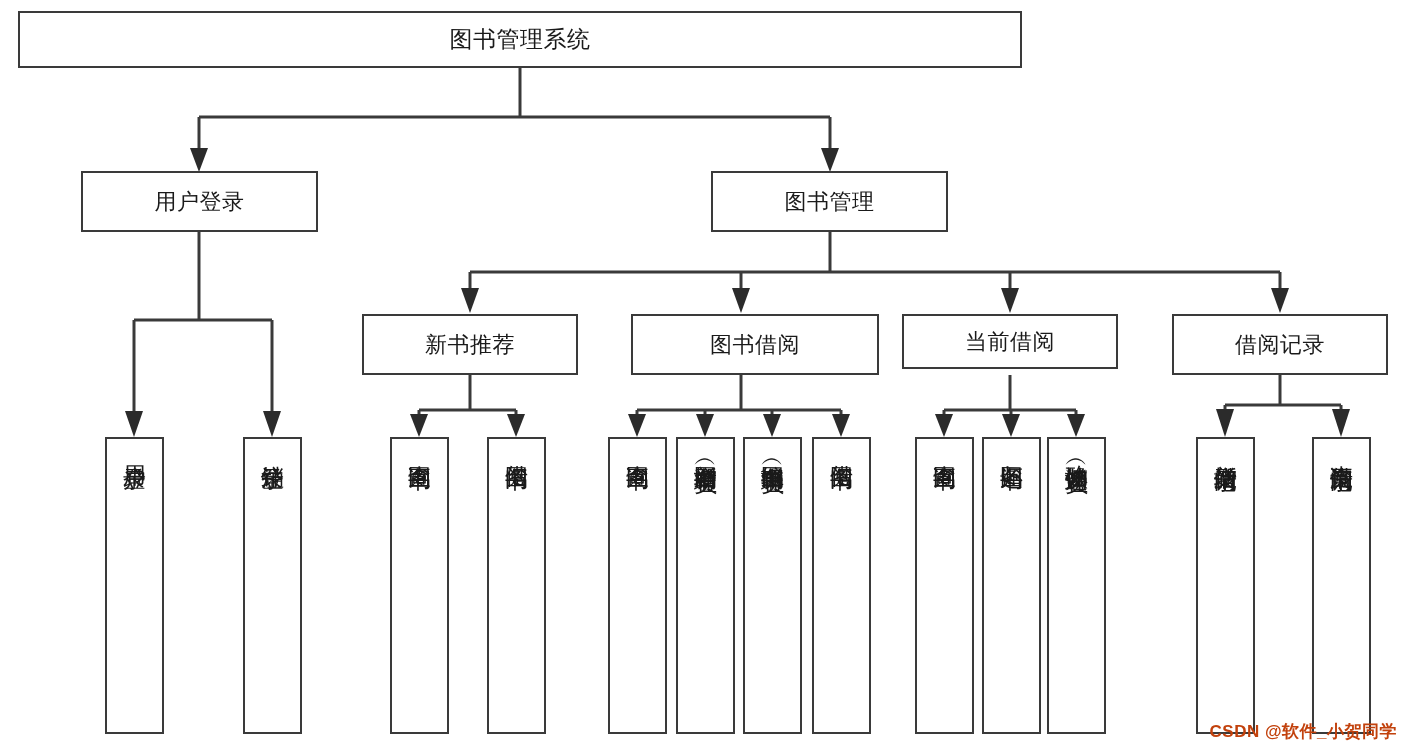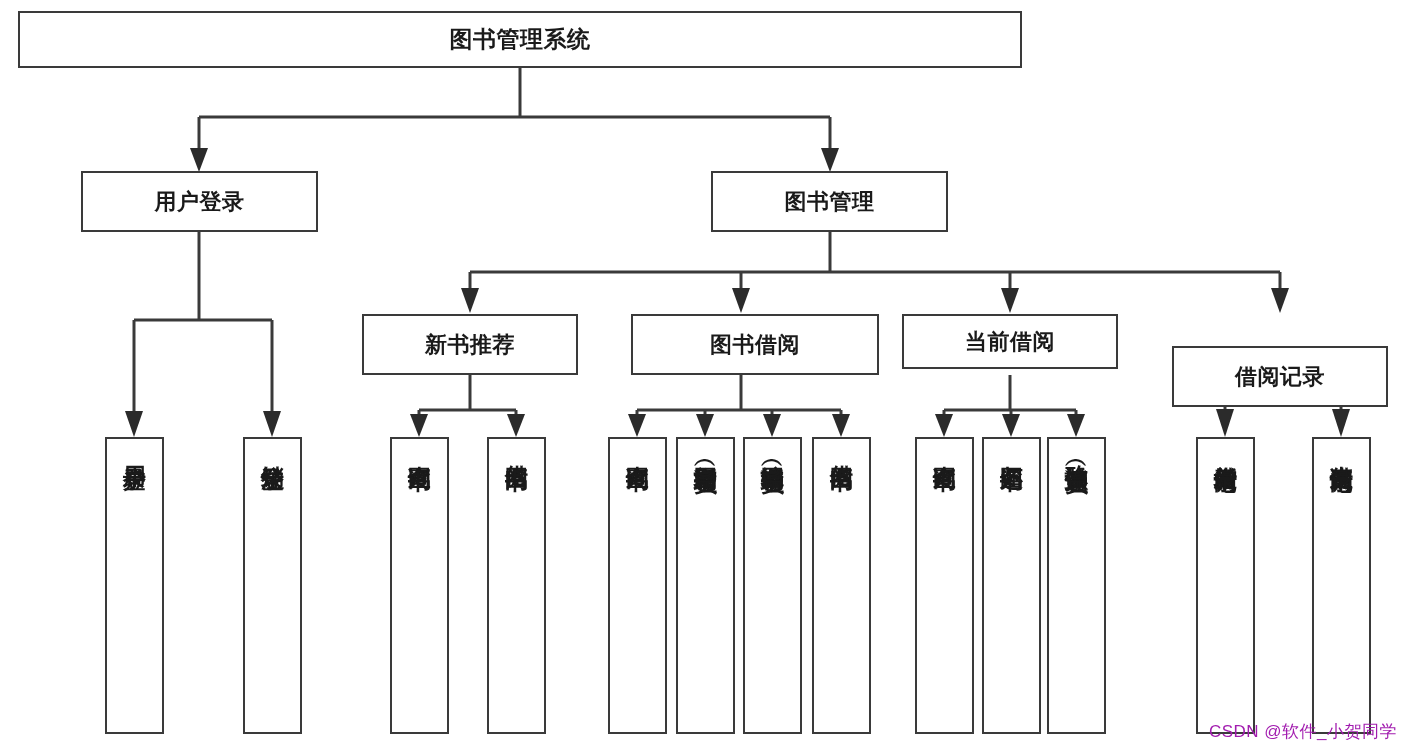--- a/index.html
+++ b/index.html
@@ -33,21 +33,20 @@
     display: flex;
     align-items: center;
     justify-content: center;
     color: #1a1a1a;
   }
   .node .lbl {
     display: block;
     text-align: center;
     line-height: 1.08;
     letter-spacing: 0.5px;
-    font-weight: bold;
   }
   
   .node.h .lbl {
     writing-mode: horizontal-tb;
     font-size: 22px;
   }
   .node.root .lbl { font-size: 23px; }
   
   .node.v {
     align-items: flex-start;
@@ -60,23 +59,24 @@
     font-size: 23px;
     line-height: 1.0;
     letter-spacing: 1px;
     white-space: nowrap;
   }
   .watermark {
     position: absolute;
     right: 8px;
     bottom: 4px;
     font-size: 17px;
-    color: #a21caf;
+    color: #c2410c;
     letter-spacing: 0.5px;
     white-space: nowrap;
+    font-weight: bold;
   }
 </style>
 </head>
 <body>
 
 <div id="canvas">
 
   <svg class="wires" viewBox="0 0 1405 747">
     <g stroke="#3a3a3a" stroke-width="3" fill="none">
 
@@ -163,21 +163,21 @@
 
   <div class="node h" style="left:711px; top:171px; width:237px; height:61px;">
     <span class="lbl">图书管理</span>
   </div>
   <div class="node h" style="left:631px; top:314px; width:248px; height:61px;">
     <span class="lbl">图书借阅</span>
   </div>
   <div class="node h" style="left:902px; top:314px; width:216px; height:55px;">
     <span class="lbl">当前借阅</span>
   </div>
-  <div class="node h" style="left:1172px; top:314px; width:216px; height:61px;margin-top:32px;">
+  <div class="node h" style="left:1172px; top:314px; width:216px; height:61px;">
     <span class="lbl">借阅记录</span>
   </div>
 
   <div class="node v" style="left:105px; top:437px; width:59px; height:297px;">
     <span class="lbl">用户登录</span>
   </div>
   <div class="node v" style="left:243px; top:437px; width:59px; height:297px;">
     <span class="lbl">注销登录</span>
   </div>
 

